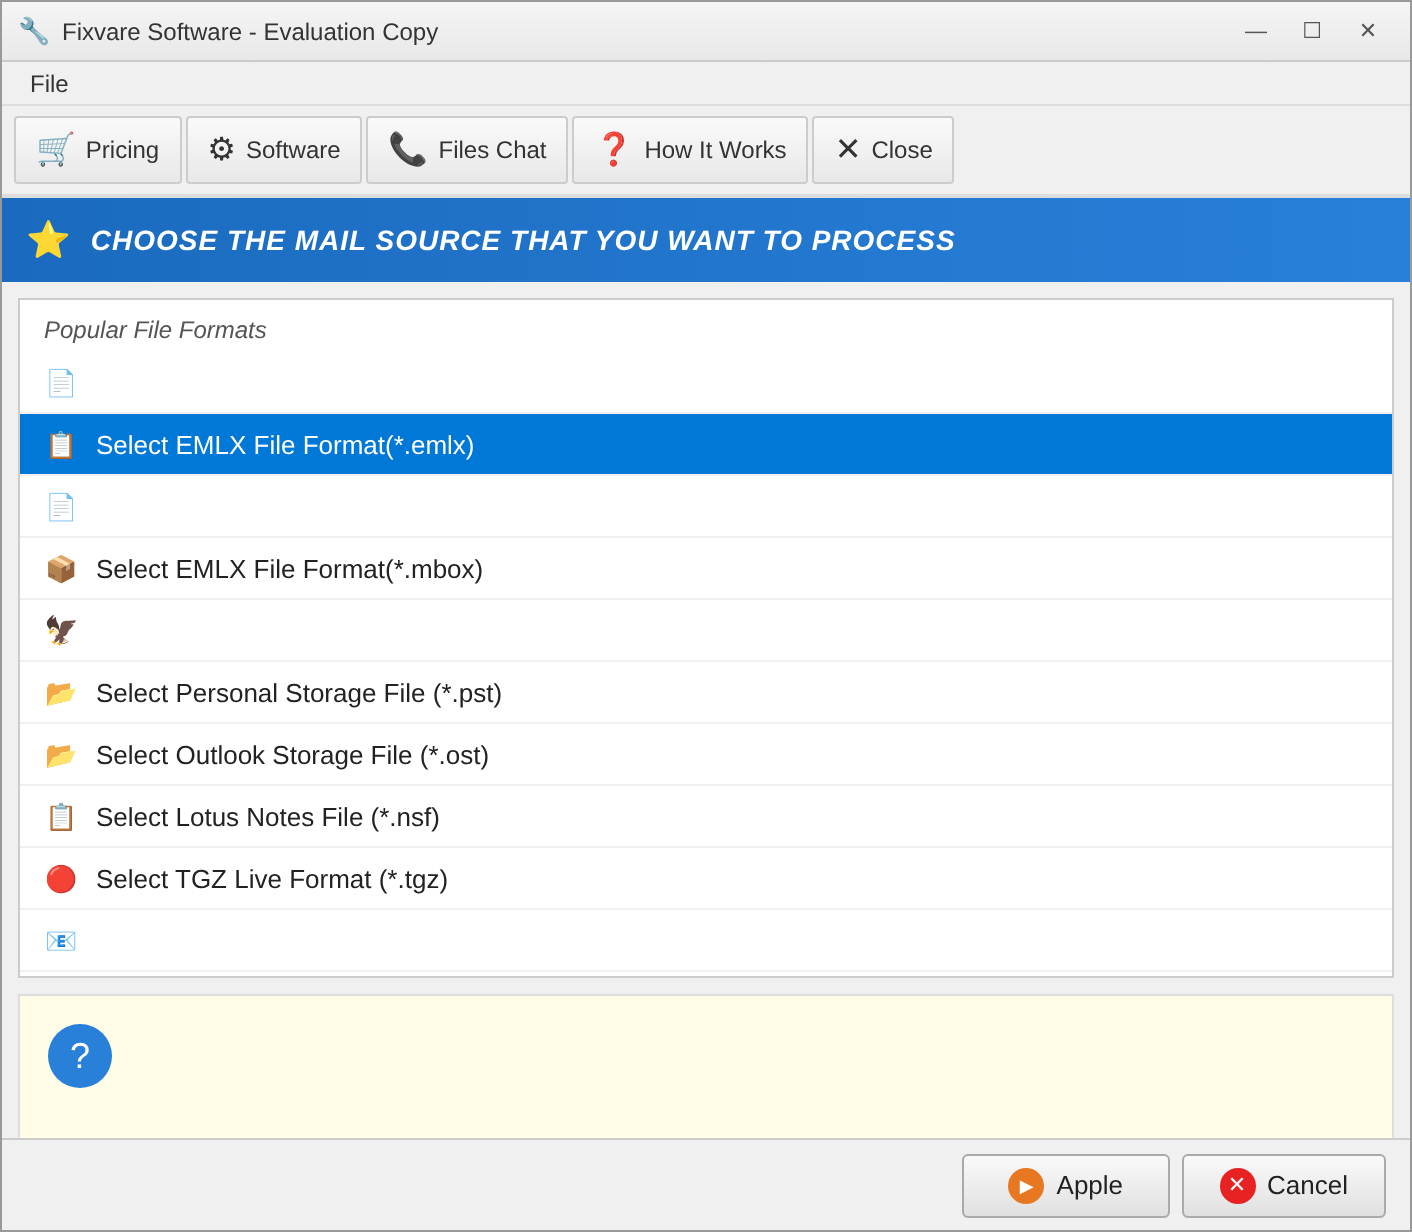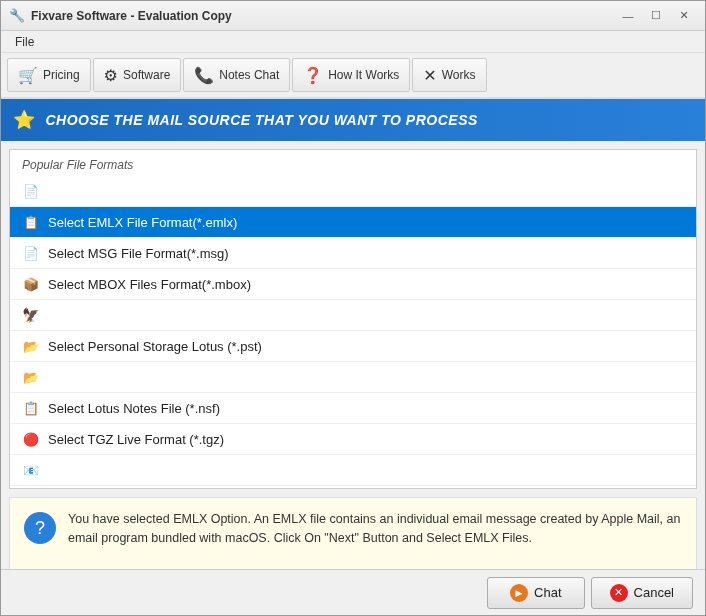--- a/index.html
+++ b/index.html
@@ -28,21 +28,20 @@
       align-items: center;
       gap: 6px;
     }
     .title-bar-icon {
       width: 16px;
       height: 16px;
     }
     .title-bar-text {
       font-size: 12px;
       color: #333;
-      font-weight: bold;
     }
     .title-bar-controls {
       display: flex;
       gap: 2px;
     }
     .title-bar-btn {
       width: 26px;
       height: 20px;
       background: transparent;
       border: none;
@@ -301,64 +300,64 @@
     <button class="toolbar-btn">
       <span class="toolbar-icon">🛒</span>
       <span>Pricing</span>
     </button>
     <button class="toolbar-btn">
       <span class="toolbar-icon">⚙</span>
       <span>Software</span>
     </button>
     <button class="toolbar-btn">
       <span class="toolbar-icon">📞</span>
-      <span>Notes Chat</span>
+      <span>Files Chat</span>
     </button>
     <button class="toolbar-btn">
       <span class="toolbar-icon">❓</span>
       <span>How It Works</span>
     </button>
     <button class="toolbar-btn">
       <span class="toolbar-icon">✕</span>
-      <span>Works</span>
+      <span>Close</span>
     </button>
   </div>
 
   <div class="section-header">
     <span class="section-header-icon">⭐</span>
     <span class="section-header-text">CHOOSE THE MAIL SOURCE THAT YOU WANT TO PROCESS</span>
   </div>
 
   <div class="main-content">
     <div class="file-formats-label">Popular File Formats</div>
     <ul class="format-list">
       <li class="format-item">
         <span class="format-item-icon icon-eml">📄</span>
       </li>
       <li class="format-item selected">
         <span class="format-item-icon icon-emlx">📋</span>
         <span>Select EMLX File Format(*.emlx)</span>
       </li>
       <li class="format-item">
         <span class="format-item-icon icon-msg">📄</span>
-        <span>Select MSG File Format(*.msg)</span>
       </li>
       <li class="format-item">
         <span class="format-item-icon icon-mbox">📦</span>
-        <span>Select MBOX Files Format(*.mbox)</span>
+        <span>Select EMLX File Format(*.mbox)</span>
       </li>
       <li class="format-item">
         <span class="format-item-icon icon-thunderbird">🦅</span>
       </li>
       <li class="format-item">
         <span class="format-item-icon icon-pst">📂</span>
-        <span>Select Personal Storage Lotus (*.pst)</span>
+        <span>Select Personal Storage File (*.pst)</span>
       </li>
       <li class="format-item">
         <span class="format-item-icon icon-ost">📂</span>
+        <span>Select Outlook Storage File (*.ost)</span>
       </li>
       <li class="format-item">
         <span class="format-item-icon icon-nsf">📋</span>
         <span>Select Lotus Notes File (*.nsf)</span>
       </li>
       <li class="format-item">
         <span class="format-item-icon icon-tgz">🔴</span>
         <span>Select TGZ Live Format (*.tgz)</span>
       </li>
       <li class="format-item">
@@ -368,26 +367,25 @@
         
         
       </li>
     </ul>
   </div>
 
   <div class="info-box">
     <div class="info-icon">
       <span>?</span>
     </div>
-    <div class="info-text">You have selected EMLX Option. An EMLX file contains an individual email message created by Apple Mail, an email program bundled with macOS. Click On "Next" Button and Select EMLX Files.</div>
   </div>
 
   <div class="bottom-bar">
     <button class="btn-next">
       <div class="play-icon">▶</div>
-      <span>Chat</span>
+      <span>Apple</span>
     </button>
     <button class="btn-cancel">
       <div class="x-cancel-icon">✕</div>
       <span>Cancel</span>
     </button>
   </div>
 </div>
 
 </body></html>

